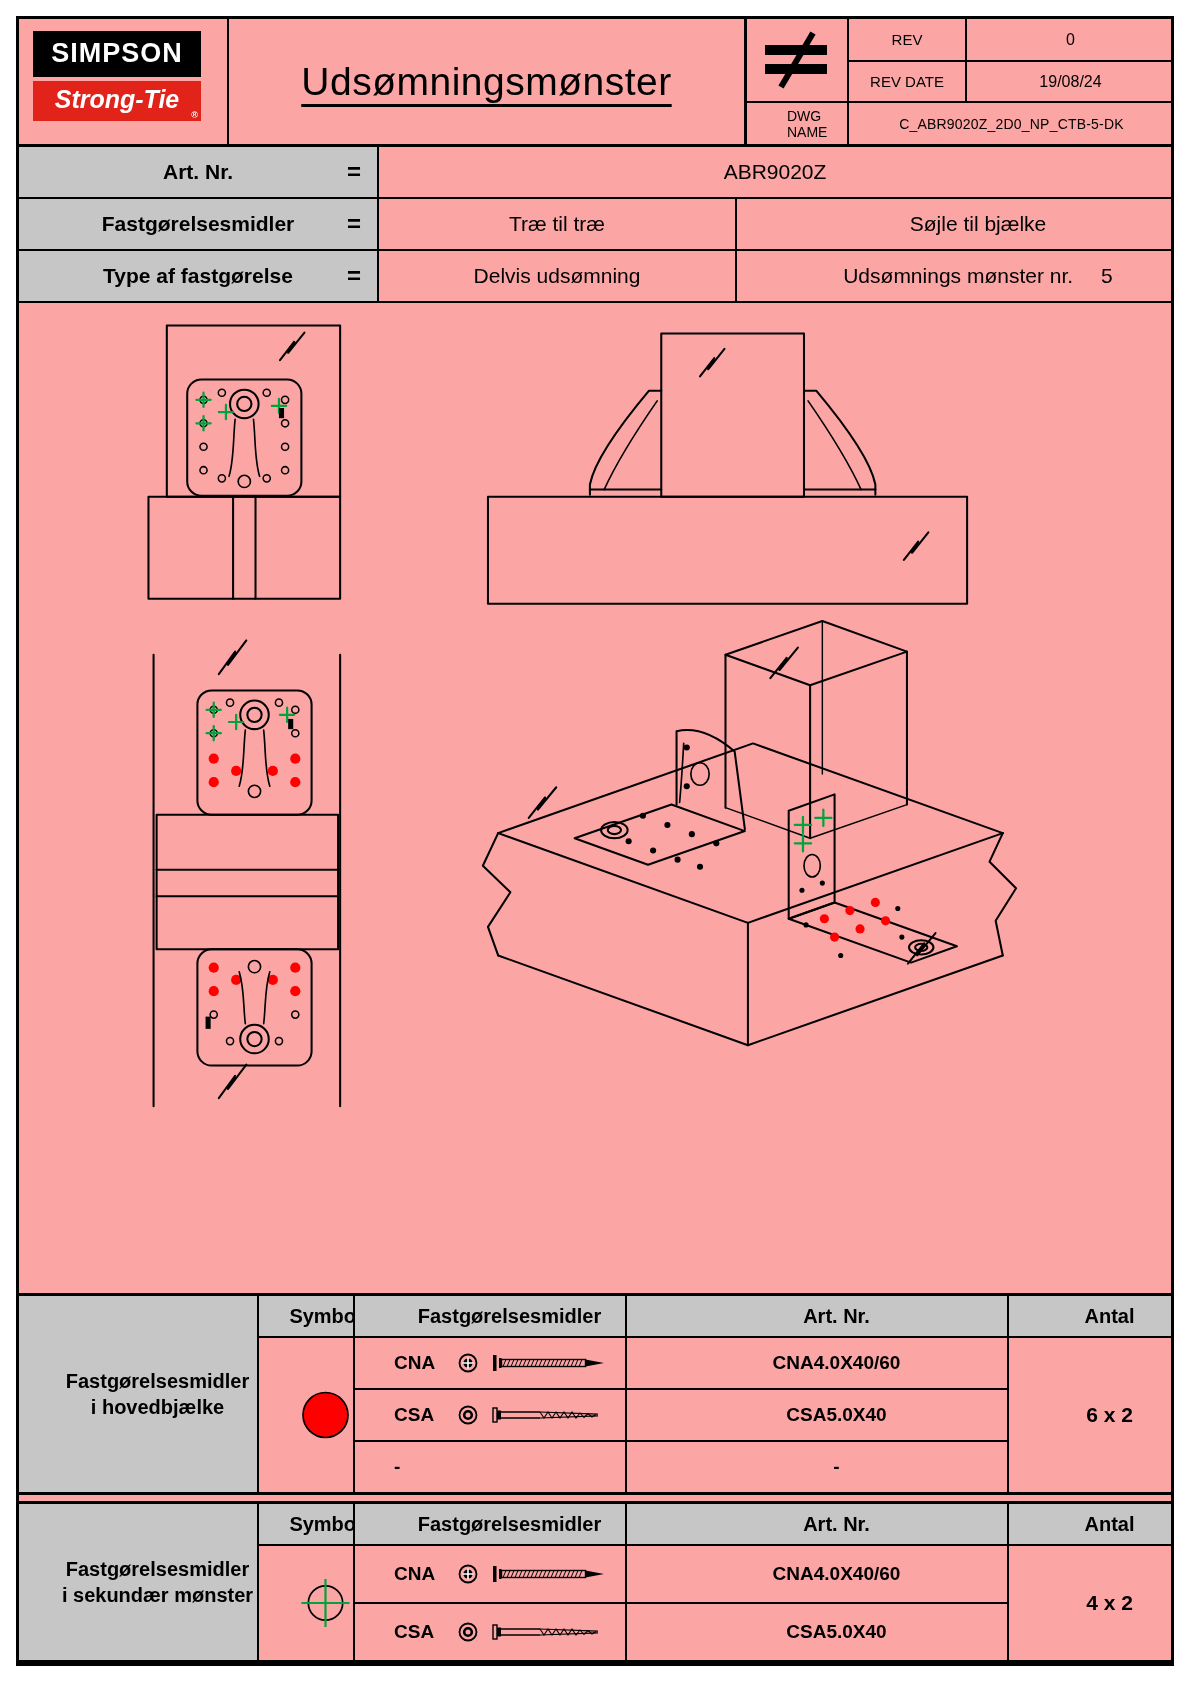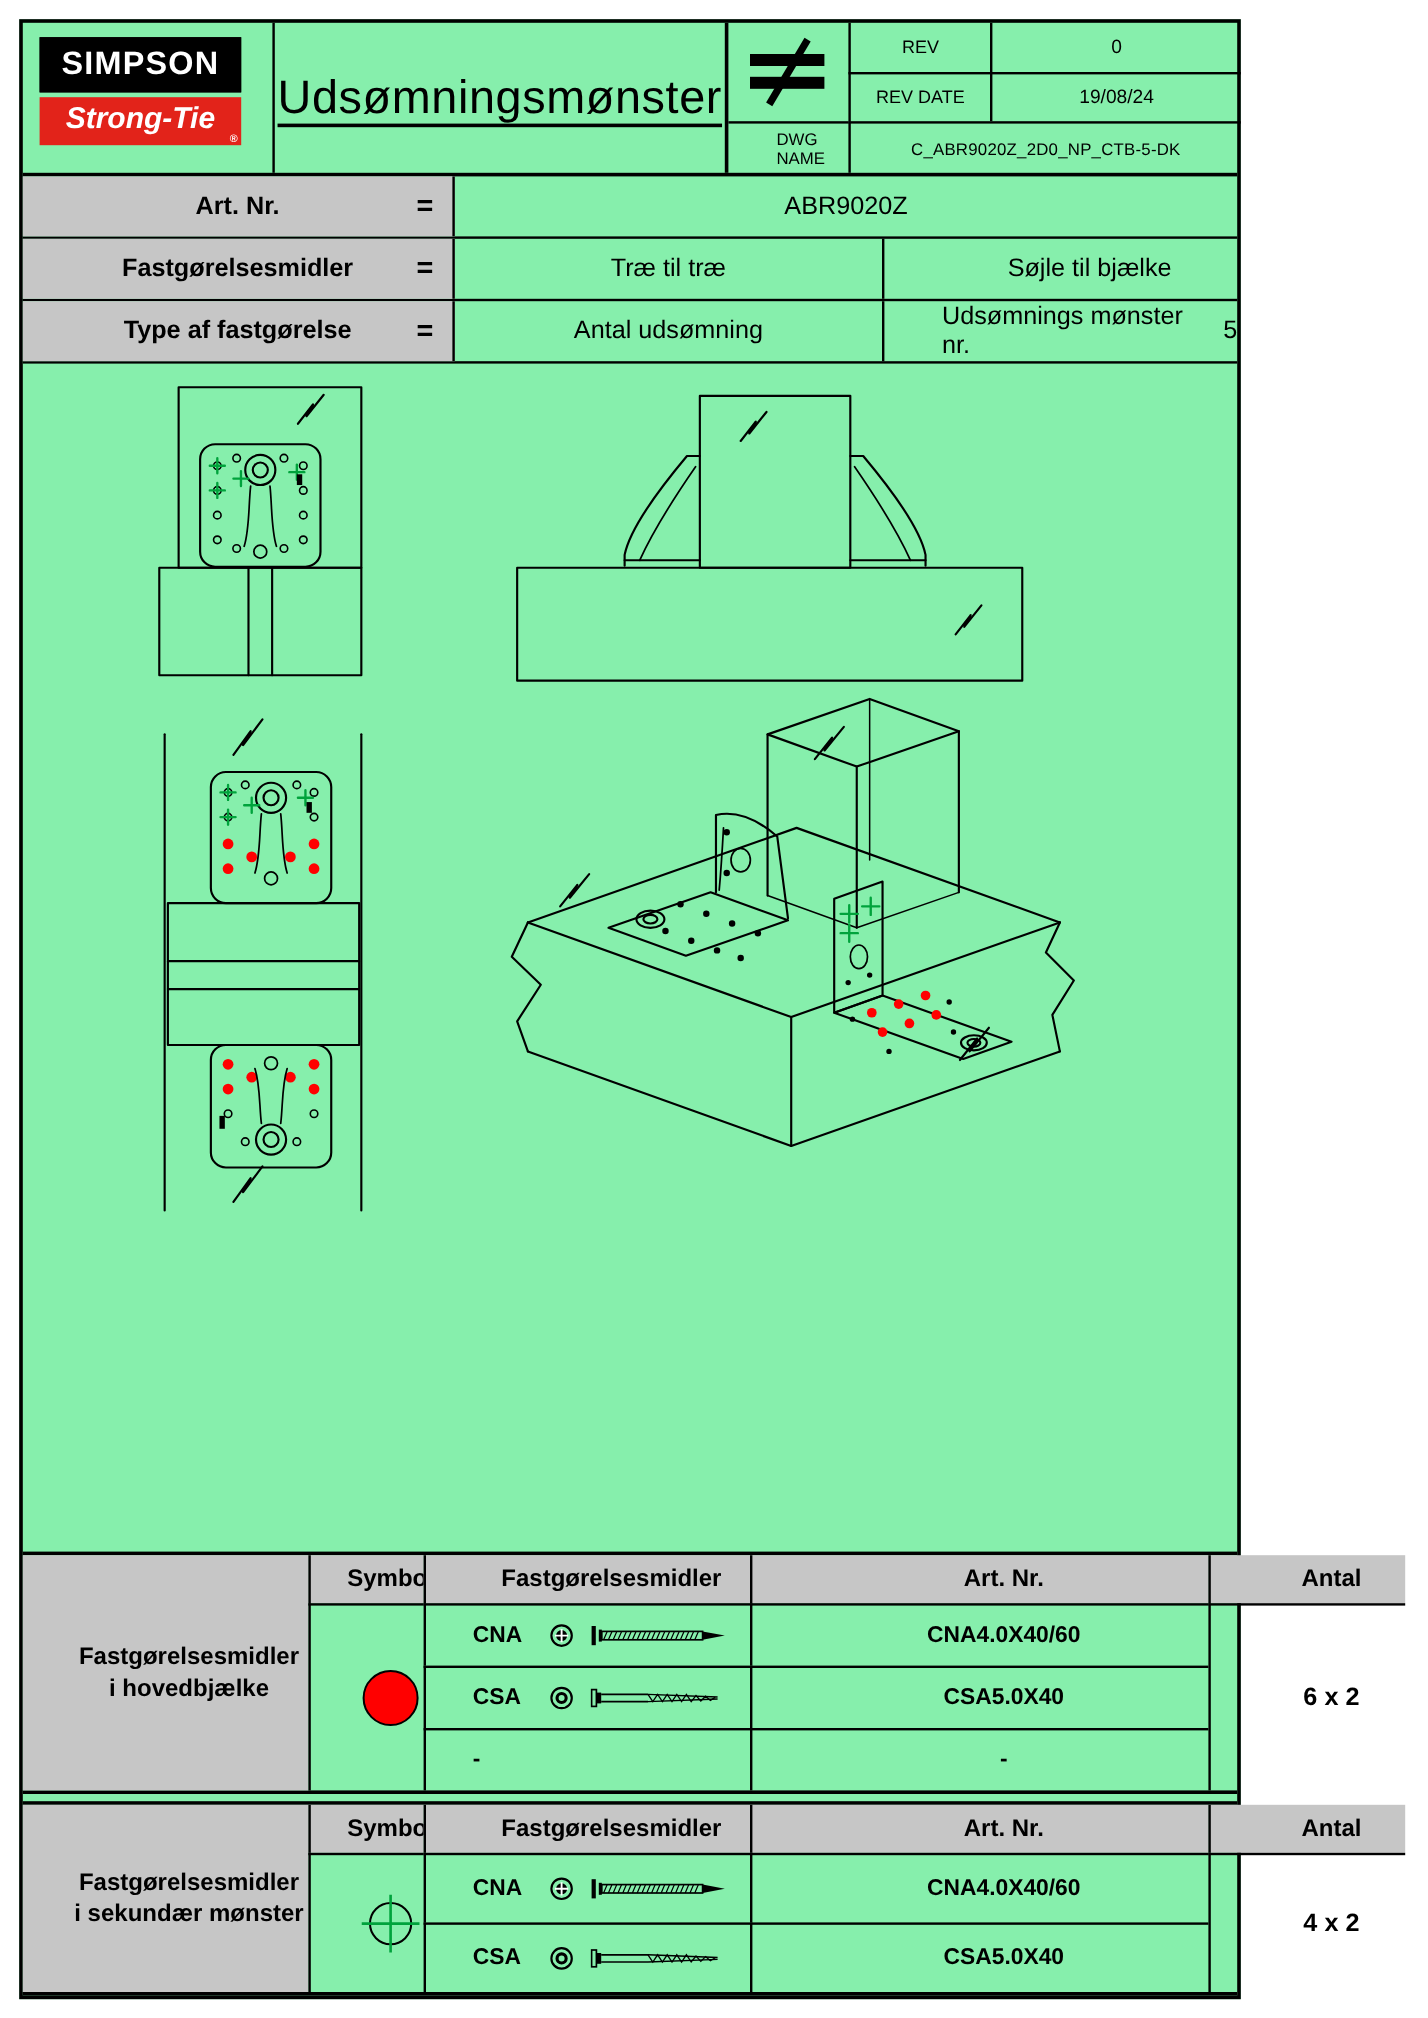--- a/index.html
+++ b/index.html
@@ -8,22 +8,22 @@
     --green:#00A33C;
     --brand-red:#E2231A;
     --gray:#C6C6C6;
   }
   html,body{ background:#fff; }
   body{
     width:1190px; height:1682px; position:relative;
     font-family:"Liberation Sans", sans-serif; color:#000;
   }
   .sheet{
-    position:absolute; left:16px; top:16px; width:1018px; height:1650px;
-    border:3px solid #000; display:flex; flex-direction:column; background:#86efac;
+    position:absolute; left:16px; top:16px; width:1158px; height:1650px;
+    border:3px solid #000; display:flex; flex-direction:column; background:#fca5a5;
   }
 
   
   .hdr{ height:128px; border-bottom:3px solid #000; display:flex; }
   .logo{ width:210px; border-right:2px solid #000; padding:12px 0 0 14px; }
   .logo-simpson{
     width:168px; background:#000; color:#fff; font-weight:bold; font-size:27px;
     text-align:center; padding:5px 0 6px; letter-spacing:1px; border:2px solid #000;
   }
   .logo-strongtie{
@@ -148,21 +148,21 @@
     <div class="iv">Træ til træ</div>
     <div class="iv-right">
       <span>Søjle til bjælke</span>
     </div>
   </div>
   <div class="info-row two">
     <div class="info-label">
       <span class="lab">Type af fastgørelse</span>
       <span class="eq">=</span>
     </div>
-    <div class="iv">Antal udsømning</div>
+    <div class="iv">Delvis udsømning</div>
     <div class="iv-right">
       <span>Udsømnings mønster nr.</span>
       <span>5</span>
     </div>
   </div>
 
   <div class="drawings">
     <svg viewBox="0 0 1130 875" preserveAspectRatio="xMidYMin meet" stroke="#000" fill="none" stroke-width="2" stroke-linejoin="round" stroke-linecap="round">
 
       <g>

